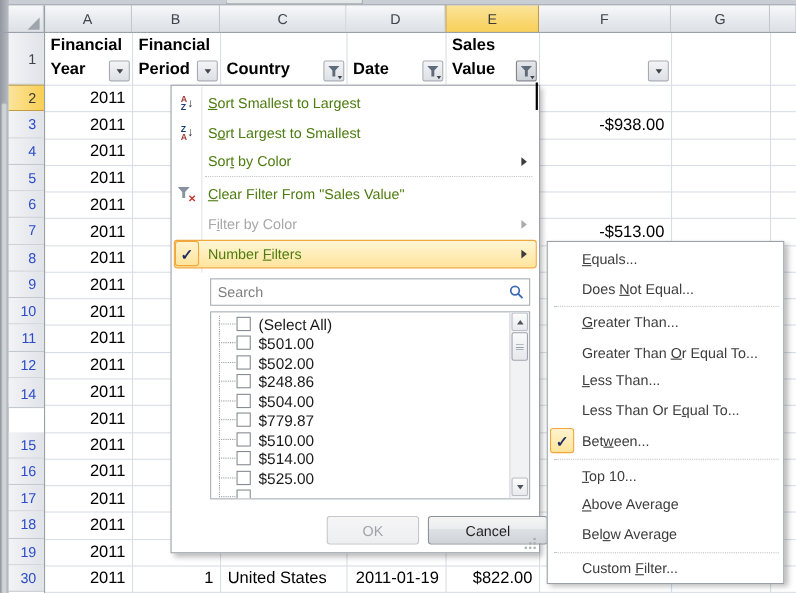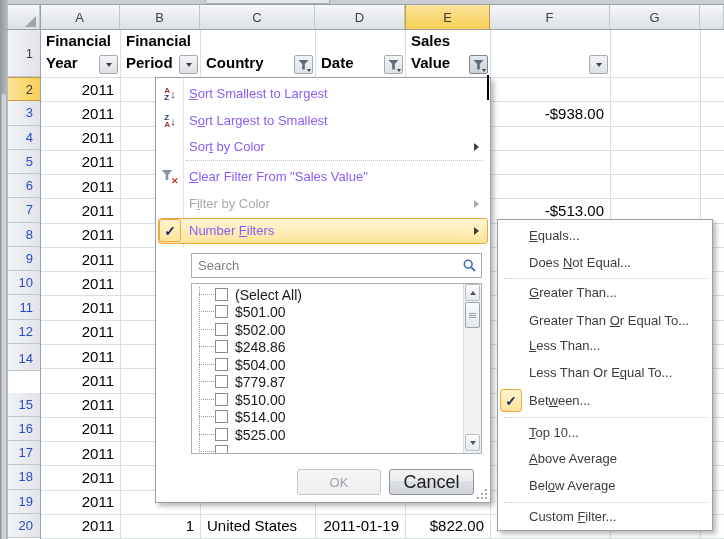--- a/index.html
+++ b/index.html
@@ -41,21 +41,21 @@
         background:linear-gradient(#F3F4F6,#DDE0E5);display:flex;align-items:center;justify-content:center;}
   .fbtn.pressed{background:linear-gradient(#E4E7EB,#CDD2D8);border-color:#7E848C;}
   .tri{width:0;height:0;border-left:3.5px solid transparent;border-right:3.5px solid transparent;border-top:4px solid #3F444B;}
   .minitri{position:absolute;right:1px;bottom:1px;width:0;height:0;border-left:2.5px solid transparent;border-right:2.5px solid transparent;border-top:3px solid #3F444B;}
   .funnel{width:11px;height:10px;background:#5E6B7A;clip-path:polygon(0 0,100% 0,62% 45%,62% 100%,38% 100%,38% 45%);}
 
   
   #filter-dropdown{position:absolute;left:155px;top:77px;width:336px;height:426px;background:#FFF;
                    border:1px solid #9CA1A9;box-shadow:3px 3px 5px rgba(0,0,0,.28);z-index:40;}
   .gutterline{position:absolute;left:27px;top:1px;width:1px;height:169px;background:#E3E4E6;}
-  .mitem{position:absolute;left:33px;width:282px;height:26px;line-height:26px;font-size:13px;color:#8b5cf6;white-space:nowrap;}
+  .mitem{position:absolute;left:33px;width:282px;height:26px;line-height:26px;font-size:13px;color:#4d7c0f;white-space:nowrap;}
   .mitem.dis{color:#A8A8A8;}
   .hl{position:absolute;left:2px;width:330px;height:26px;border:1px solid #F0A73D;border-radius:3px;background:linear-gradient(#FFF6D6,#FFE49B);}
   .dotsep{position:absolute;left:30px;width:298px;height:0;border-top:1px dotted #C4C4C4;}
   .gico{position:absolute;left:2px;width:24px;height:26px;display:flex;align-items:center;justify-content:center;}
   .sl{display:flex;flex-direction:column;line-height:7px;font-size:8px;font-weight:bold;font-family:"Liberation Sans",sans-serif;}
   .ra{color:#A23B38;font-style:normal;}
   .bz{color:#203C74;font-style:normal;}
   .sarr{font-size:11px;font-weight:bold;color:#2C2F33;}
   .cf{position:relative;width:17px;height:14px;display:flex;align-items:flex-start;}
   .cf .funnel{background:#8892A0;}
@@ -82,23 +82,23 @@
   .sbar{position:absolute;right:0;top:0;width:18px;height:169px;background:#F1F2F4;border-left:1px solid #D7DADE;}
   .sbtn{position:absolute;left:1px;width:15px;height:17px;background:linear-gradient(#FDFDFD,#E8EAED);border:1px solid #B9BEC4;border-radius:2px;display:flex;align-items:center;justify-content:center;}
   .tri-up{width:0;height:0;border-left:3.5px solid transparent;border-right:3.5px solid transparent;border-bottom:4.5px solid #4E545B;}
   .tri-dn{width:0;height:0;border-left:3.5px solid transparent;border-right:3.5px solid transparent;border-top:4.5px solid #4E545B;}
   .sthumb{position:absolute;left:1px;top:18px;width:15px;height:26px;background:linear-gradient(#F9FAFB,#E6E8EB);border:1px solid #9EA4AB;border-radius:2px;display:flex;align-items:center;justify-content:center;}
   .grip{width:7px;height:5px;background:repeating-linear-gradient(to bottom,#97A0AA 0 1px,transparent 1px 2px);}
 
   
   #ok-button{position:absolute;left:141px;top:391px;width:84px;height:26px;border:1px solid #C3C6CA;border-radius:3px;
              background:linear-gradient(#F6F6F7,#EDEEF0);color:#9FA3A8;font-family:"Liberation Sans",sans-serif;font-size:13px;}
-  #cancel-button{position:absolute;left:233px;top:391px;width:85px;height:26px;border:1px solid #8E9299;border-radius:3px;
+  #cancel-button{position:absolute;left:233px;top:391px;width:109px;height:26px;border:1px solid #8E9299;border-radius:3px;
              background:linear-gradient(#F5F5F5,#EBECEE 45%,#DDE0E4 46%,#D0D4D9);color:#1F1F1F;
-             font-family:"Liberation Sans",sans-serif;font-size:18px;}
+             font-family:"Liberation Sans",sans-serif;font-size:13px;}
   #panel-grip{position:absolute;right:3px;bottom:11px;width:2px;height:2px;background:#A6ABB1;
               box-shadow:0 4px #A6ABB1,0 8px #A6ABB1,-4px 4px #A6ABB1,-4px 8px #A6ABB1,-8px 8px #A6ABB1;}
 
   
   #number-filters-submenu{position:absolute;left:497px;top:219px;width:216px;height:312px;background:#FFF;
                           border:1px solid #9CA1A9;box-shadow:3px 3px 5px rgba(0,0,0,.28);z-index:50;}
   .smitem{position:absolute;left:31px;width:180px;height:26px;line-height:26px;font-size:13px;color:#3C3C3C;white-space:nowrap;}
   .smsep{position:absolute;left:6px;width:204px;height:0;border-top:1px dotted #C4C4C4;}
 
   #active-cell-border{position:absolute;left:487px;top:75px;width:2px;height:25px;background:#000;z-index:60;}
@@ -278,21 +278,21 @@
     <div class="rowh" style="left: 8px; top: 271.16px; width: 32px; height: 24.27px;">10</div>
     <div class="rowh" style="left: 8px; top: 295.43px; width: 32px; height: 24.27px;">11</div>
     <div class="rowh" style="left: 8px; top: 319.7px; width: 32px; height: 24.27px;">12</div>
     <div class="rowh" style="left: 8px; top: 343.97px; width: 32px; height: 24.27px;">13</div>
     <div class="rowh" style="left: 8px; top: 347px; width: 32px; height: 24.27px;">14</div>
     <div class="rowh" style="left: 8px; top: 392.51px; width: 32px; height: 24.27px;">15</div>
     <div class="rowh" style="left: 8px; top: 416.78px; width: 32px; height: 24.27px;">16</div>
     <div class="rowh" style="left: 8px; top: 441.05px; width: 32px; height: 24.27px;">17</div>
     <div class="rowh" style="left: 8px; top: 465.32px; width: 32px; height: 24.27px;">18</div>
     <div class="rowh" style="left: 8px; top: 489.59px; width: 32px; height: 24.27px;">19</div>
-    <div class="rowh" style="left: 8px; top: 513.86px; width: 32px; height: 24.27px;">20</div>
+    <div class="rowh" style="left: 8px; top: 513.86px; width: 32px; height: 24.27px;">30</div>
     <div class="hard-hline" style="left: 0px; top: 29px; width: 724px;"></div>
     <div class="hard-vline" style="left: 40px; top: 5px; height: 534px;"></div>
     <div class="fieldcell" style="left: 40px; top: 30px; width: 79px; height: 47px;">Financial<br>Year</div>
     <div class="fbtn" style="left: 99px; top: 55px;">
       <div class="tri"></div>
     </div>
     <div class="fieldcell" style="left: 120px; top: 30px; width: 79px; height: 47px;">Financial<br>Period</div>
     <div class="fbtn" style="left: 179px; top: 55px;">
       <div class="tri"></div>
     </div>

